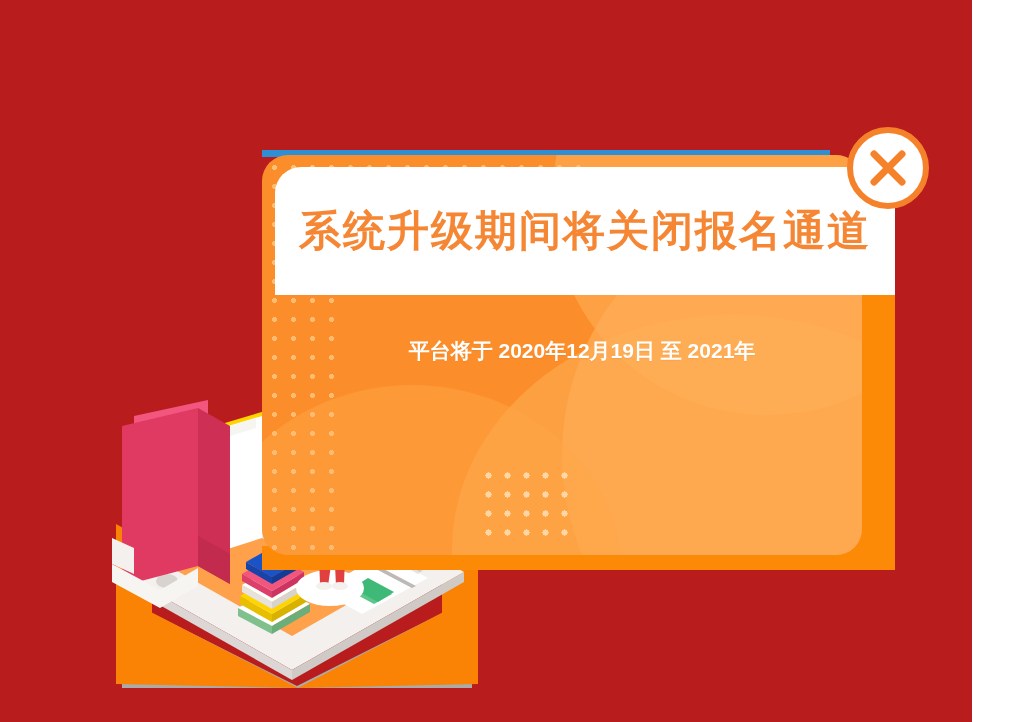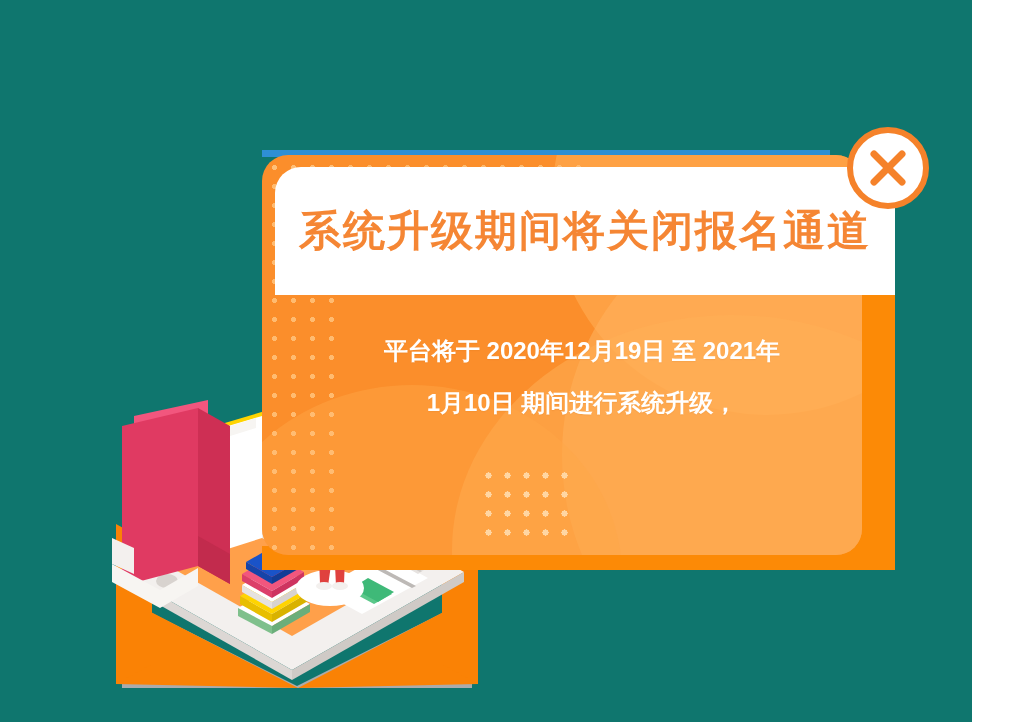--- a/index.html
+++ b/index.html
@@ -8,21 +8,21 @@
     padding: 0;
     background: #ffffff;
   }
   body {
     font-family: "Liberation Sans", "DejaVu Sans", sans-serif;
   }
   #stage {
     position: relative;
     width: 972px;
     height: 722px;
-    background: #0f766e;
+    background: #b91c1c;
     overflow: hidden;
   }
 
   
   .panel-wrap {
     position: absolute;
     left: 262px;
     top: 150px;
     width: 633px;
     height: 420px;
@@ -179,21 +179,21 @@
   .close-btn svg { display: block; }
 
   
   .body-text {
     position: absolute;
     left: 40px;
     top: 175px;
     width: 560px;
     text-align: center;
     color: #ffffff;
-    font-size: 24px;
+    font-size: 21px;
     font-weight: 700;
     line-height: 52px;
     z-index: 20;
     text-shadow: 0 1px 1px rgba(180,90,0,.10);
   }
   .body-line { display: block; white-space: nowrap; }
 
   
   .illus {
     position: absolute;
@@ -347,21 +347,20 @@
       <div class="dotgrid dotgrid-top"></div>
       <div class="dotgrid dotgrid-mid"></div>
     </div>
 
     <div class="title-card">
       <div class="title-text">系统升级期间将关闭报名通道</div>
     </div>
 
     <div class="body-text">
       <span class="body-line">平台将于 2020年12月19日 至 2021年</span>
-      <span class="body-line">1月10日 期间进行系统升级，</span>
     </div>
 
     <div class="close-btn" role="button" aria-label="close">
       <span>
         <svg width="46" height="46" viewBox="0 0 46 46" xmlns="http://www.w3.org/2000/svg">
           <line x1="9" y1="9" x2="37" y2="37" stroke="#F5822A" stroke-width="7" stroke-linecap="round"></line>
           <line x1="37" y1="9" x2="9" y2="37" stroke="#F5822A" stroke-width="7" stroke-linecap="round"></line>
         </svg>
       </span>
     </div>

